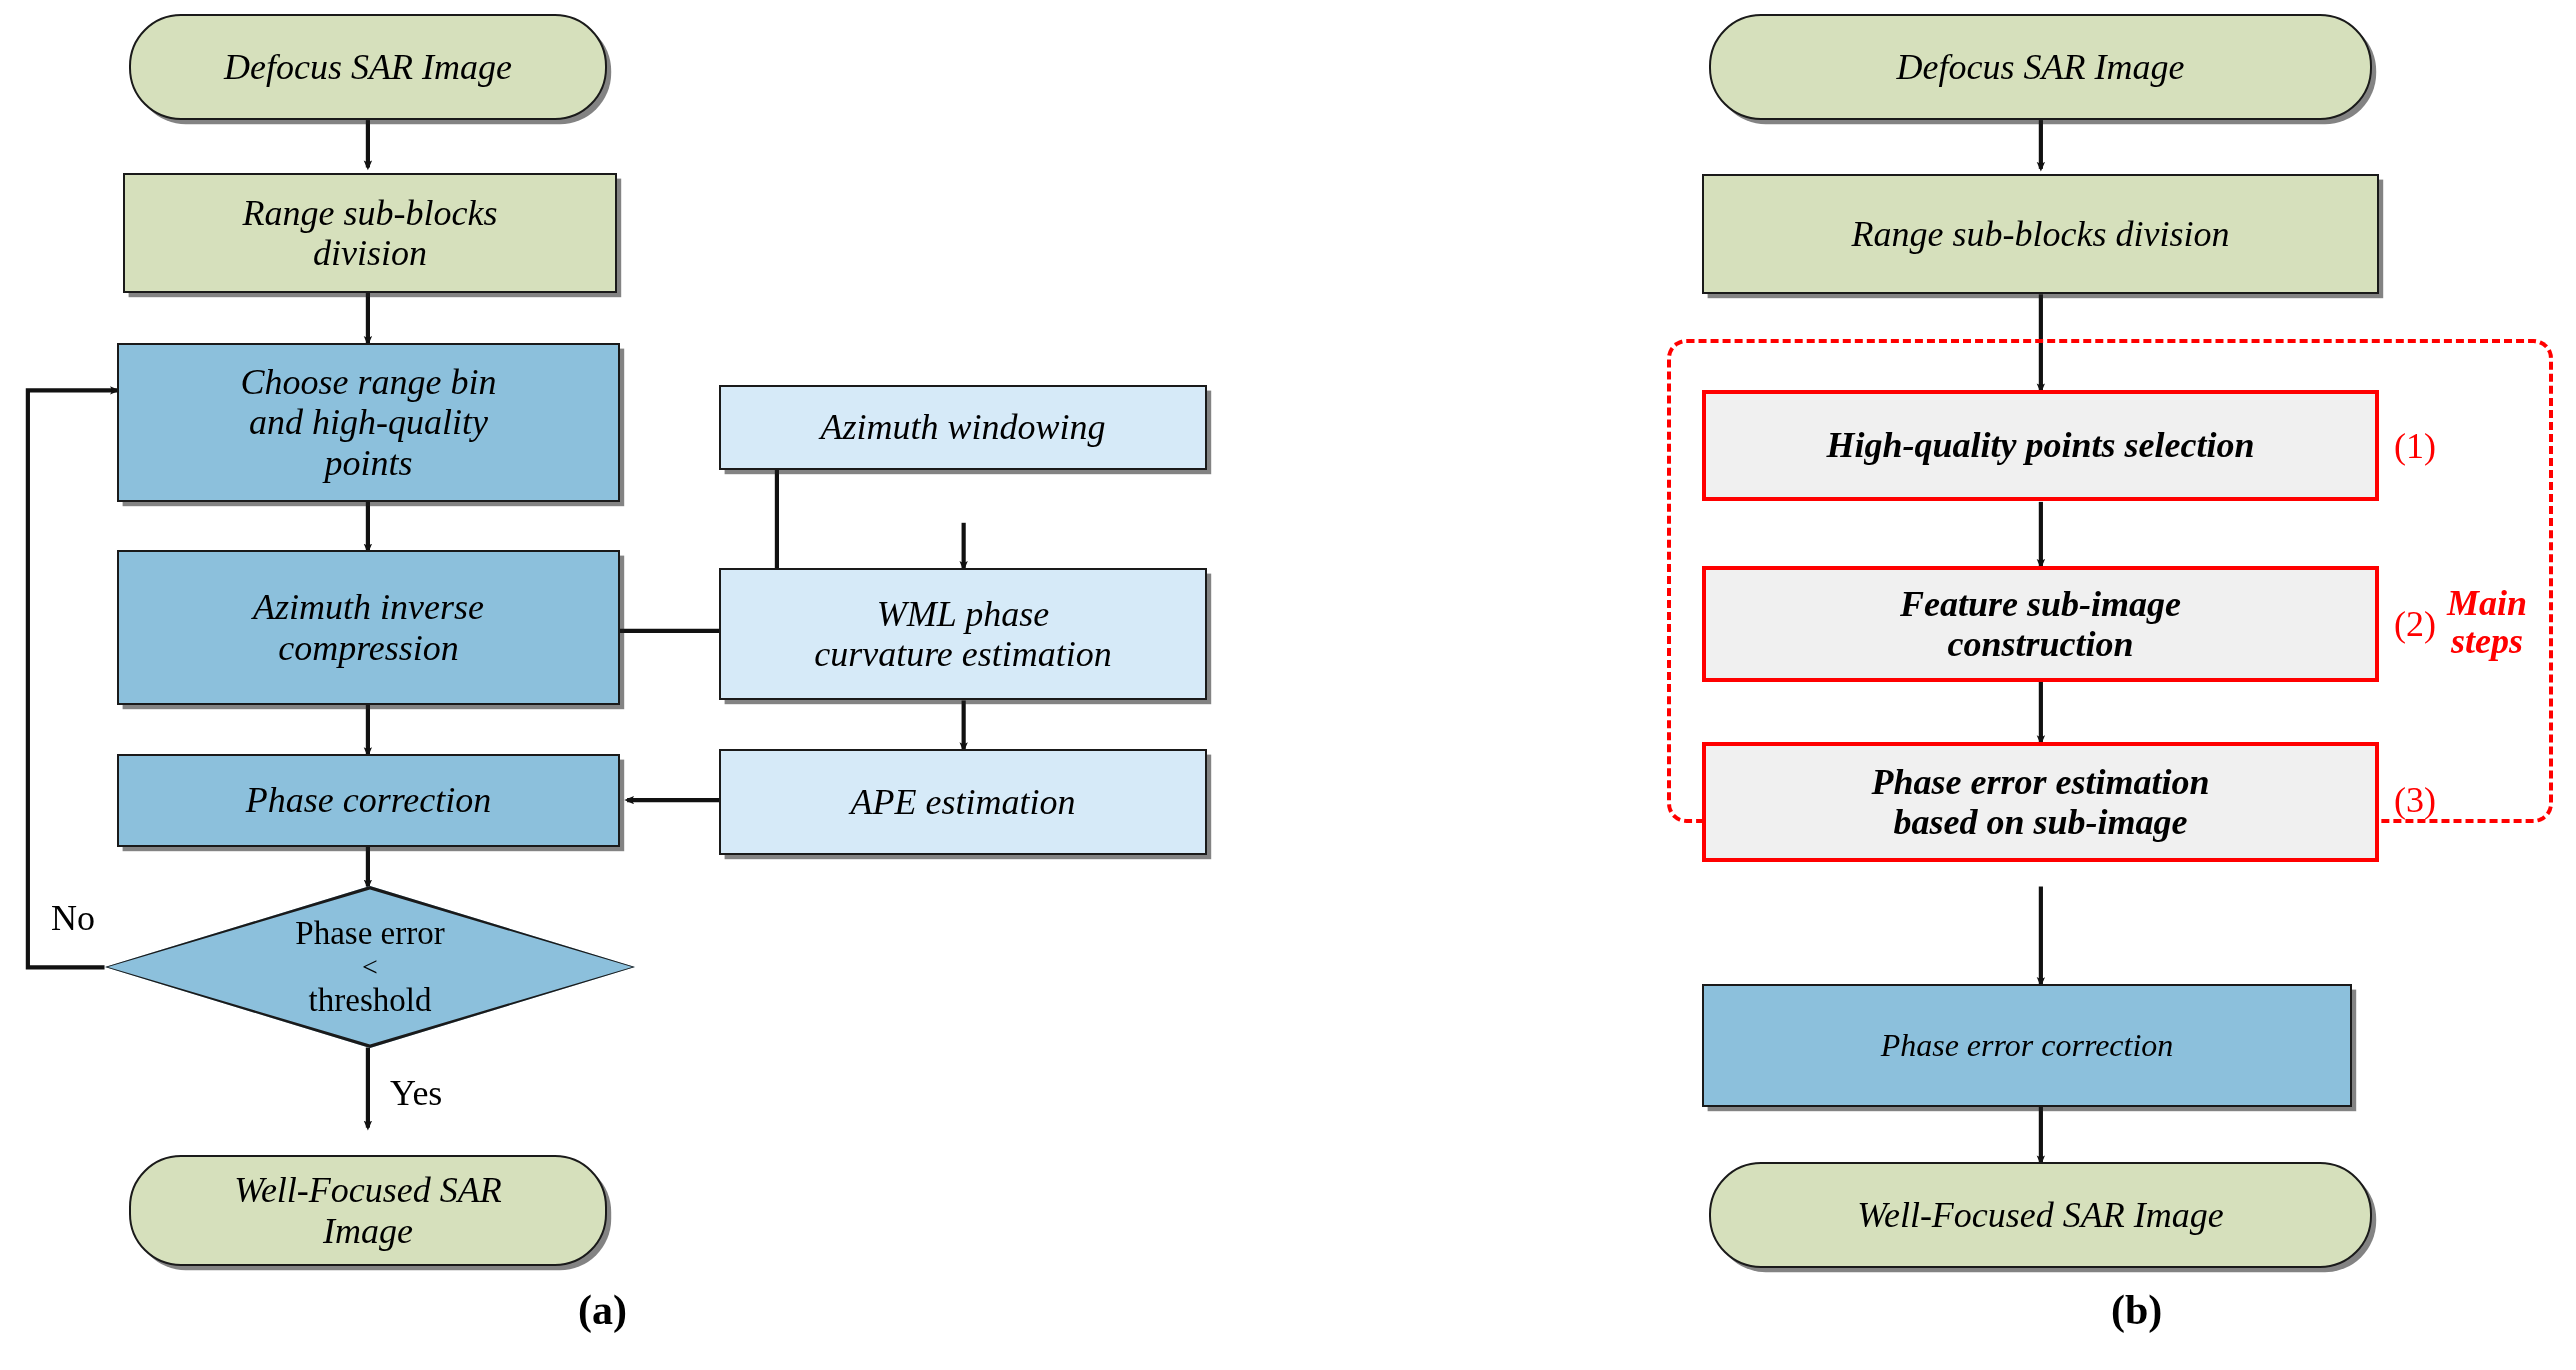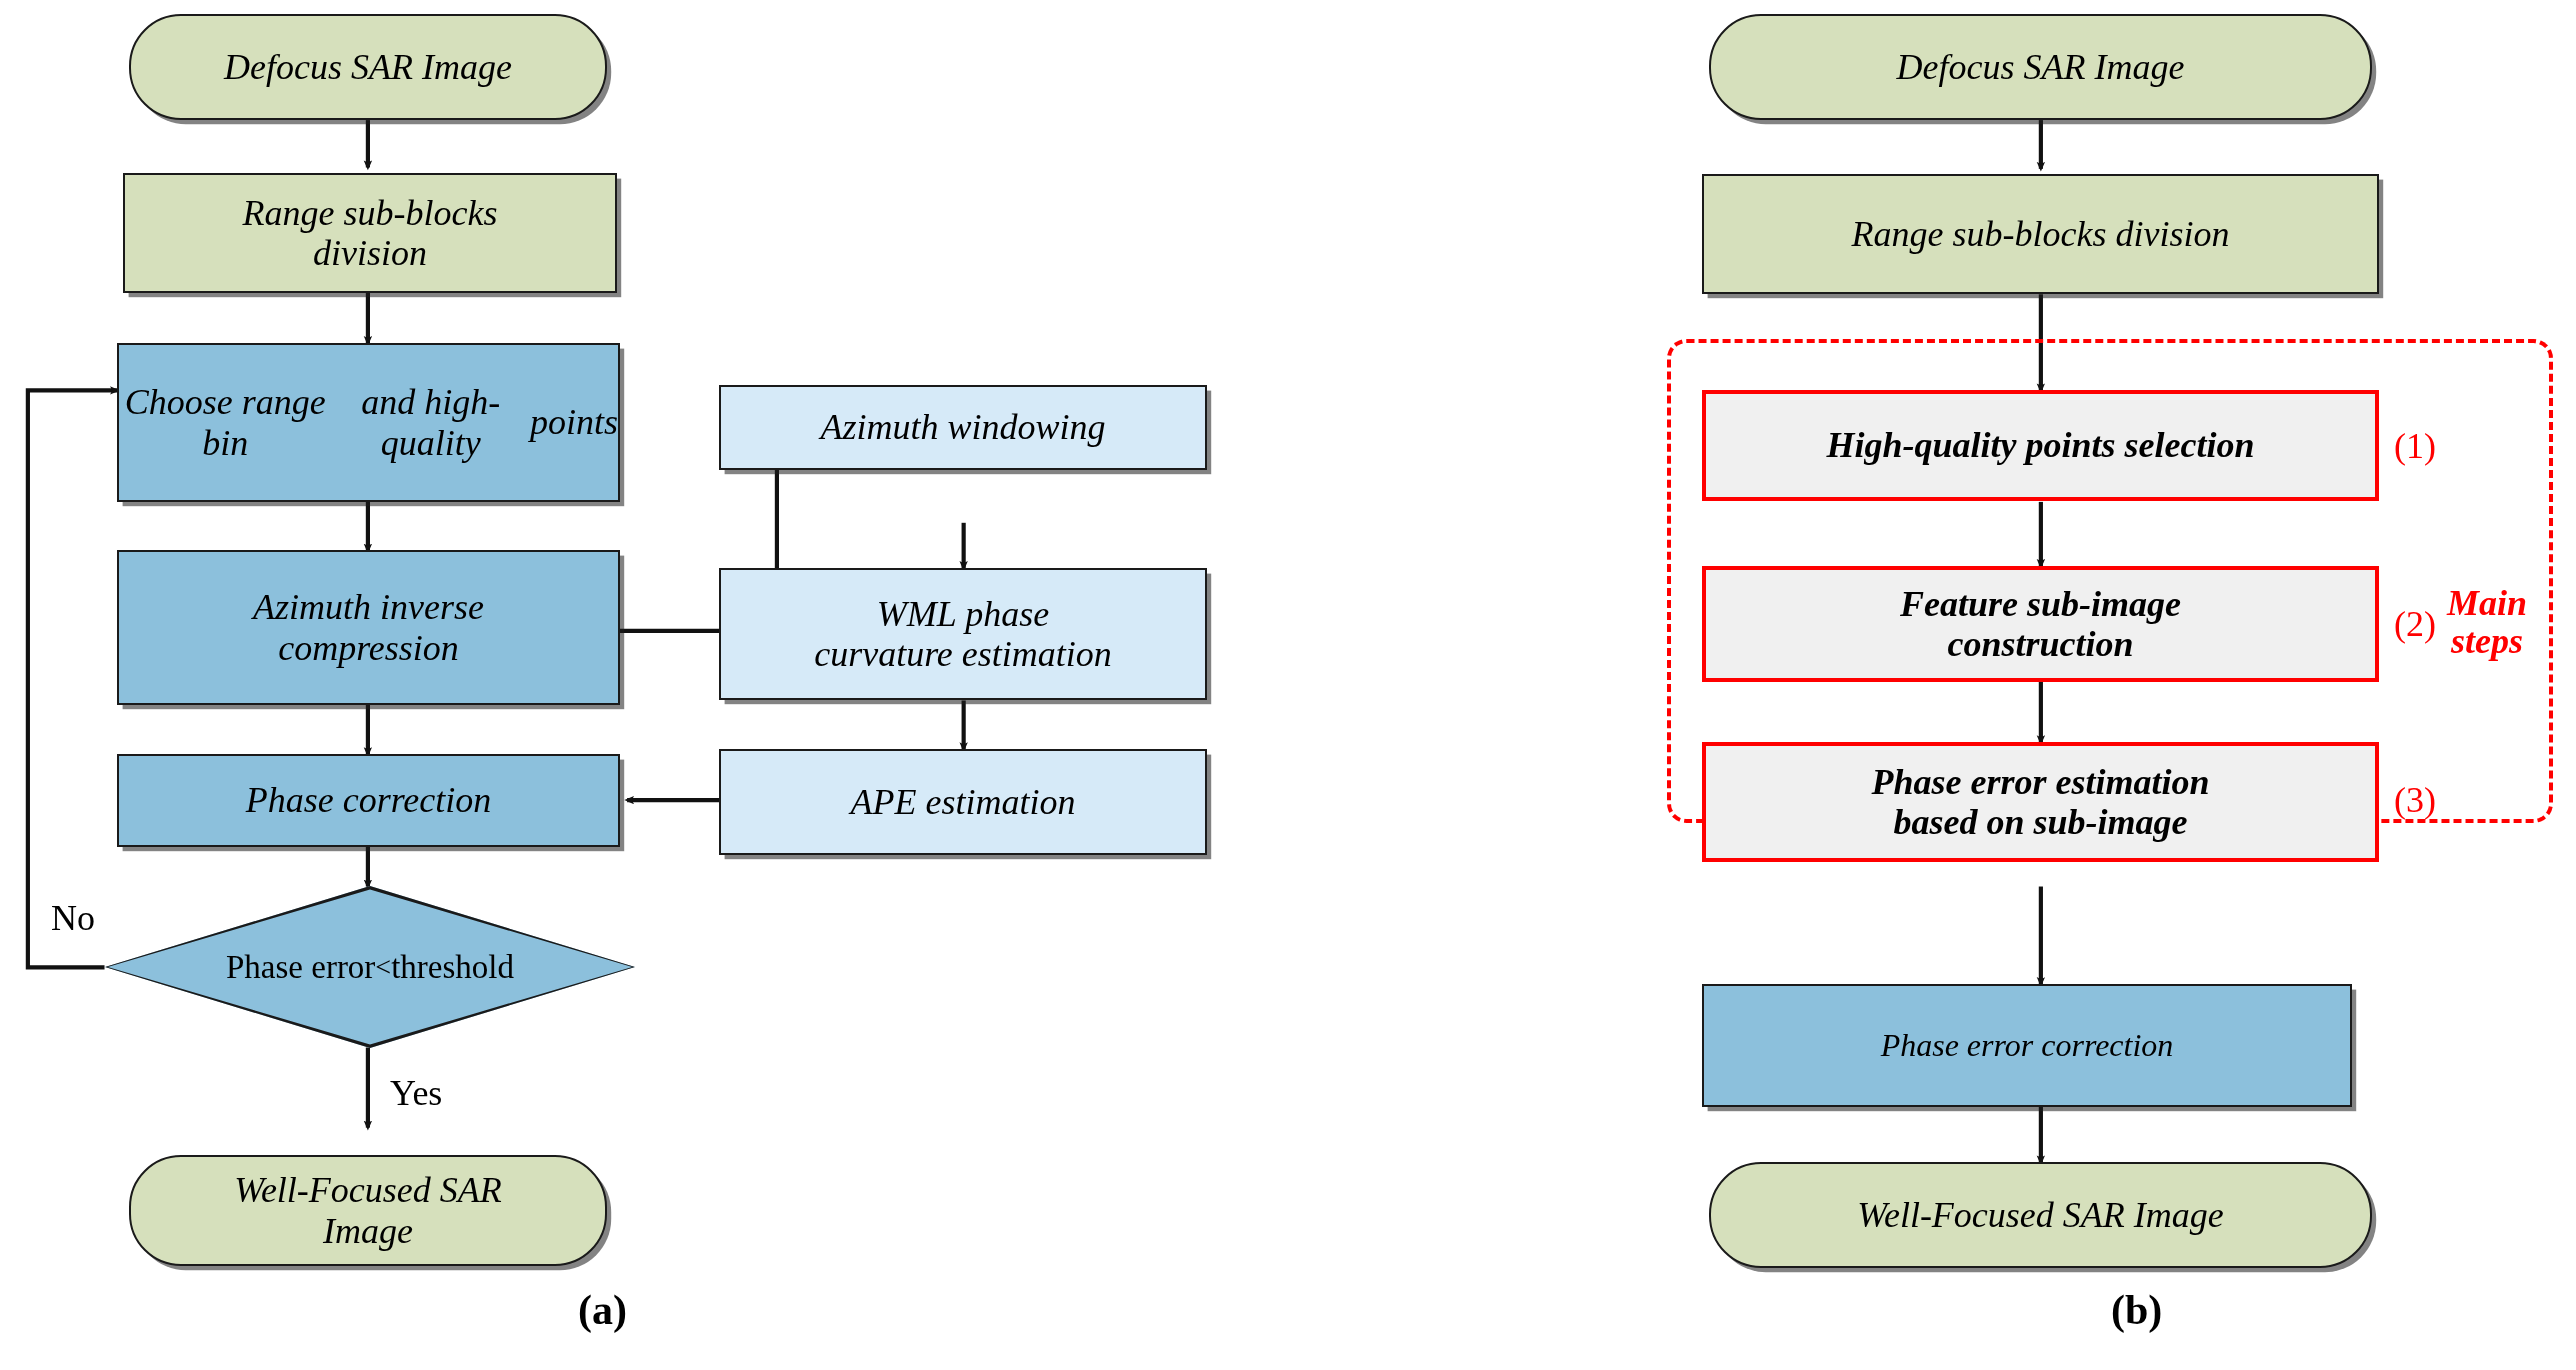--- a/index.html
+++ b/index.html
@@ -69,39 +69,39 @@
 
 <div class="node green term shadow" style="left:129px;top:14px;width:478px;height:106px;font-size:36px;">
   <span>Defocus SAR Image</span>
 </div>
 
 <div class="node green shadow" style="left:123px;top:173px;width:494px;height:120px;font-size:36px;flex-direction:column;">
   <span>Range sub-blocks</span>
   <span>division</span>
 </div>
 
-<div class="node blue shadow" style="left:117px;top:343px;width:503px;height:159px;font-size:36px;flex-direction:row;">
+<div class="node blue shadow" style="left:117px;top:343px;width:503px;height:159px;font-size:36px;flex-direction:column;">
   <span>Choose range bin</span>
   <span>and  high-quality</span>
   <span>points</span>
 </div>
 
 <div class="node blue shadow" style="left:117px;top:550px;width:503px;height:155px;font-size:36px;flex-direction:column;">
   <span>Azimuth inverse</span>
   <span>compression</span>
 </div>
 
 <div class="node blue shadow" style="left:117px;top:754px;width:503px;height:93px;font-size:36px;">
   <span>Phase correction</span>
 </div>
 
 <div class="diamond" style="left:105px;top:886px;width:530px;height:162px;">
   <div class="shape"></div>
   <div class="edge"></div>
-  <div class="dtext" style="font-size:33px;flex-direction:row;">
+  <div class="dtext" style="font-size:33px;flex-direction:column;">
     <span>Phase error</span>
     <span style="font-size:28px;">&lt;</span>
     <span>threshold</span>
   </div>
 </div>
 
 <div class="node green term shadow" style="left:129px;top:1155px;width:478px;height:111px;font-size:36px;flex-direction:column;">
   <span>Well-Focused SAR</span>
   <span>Image</span>
 </div>

